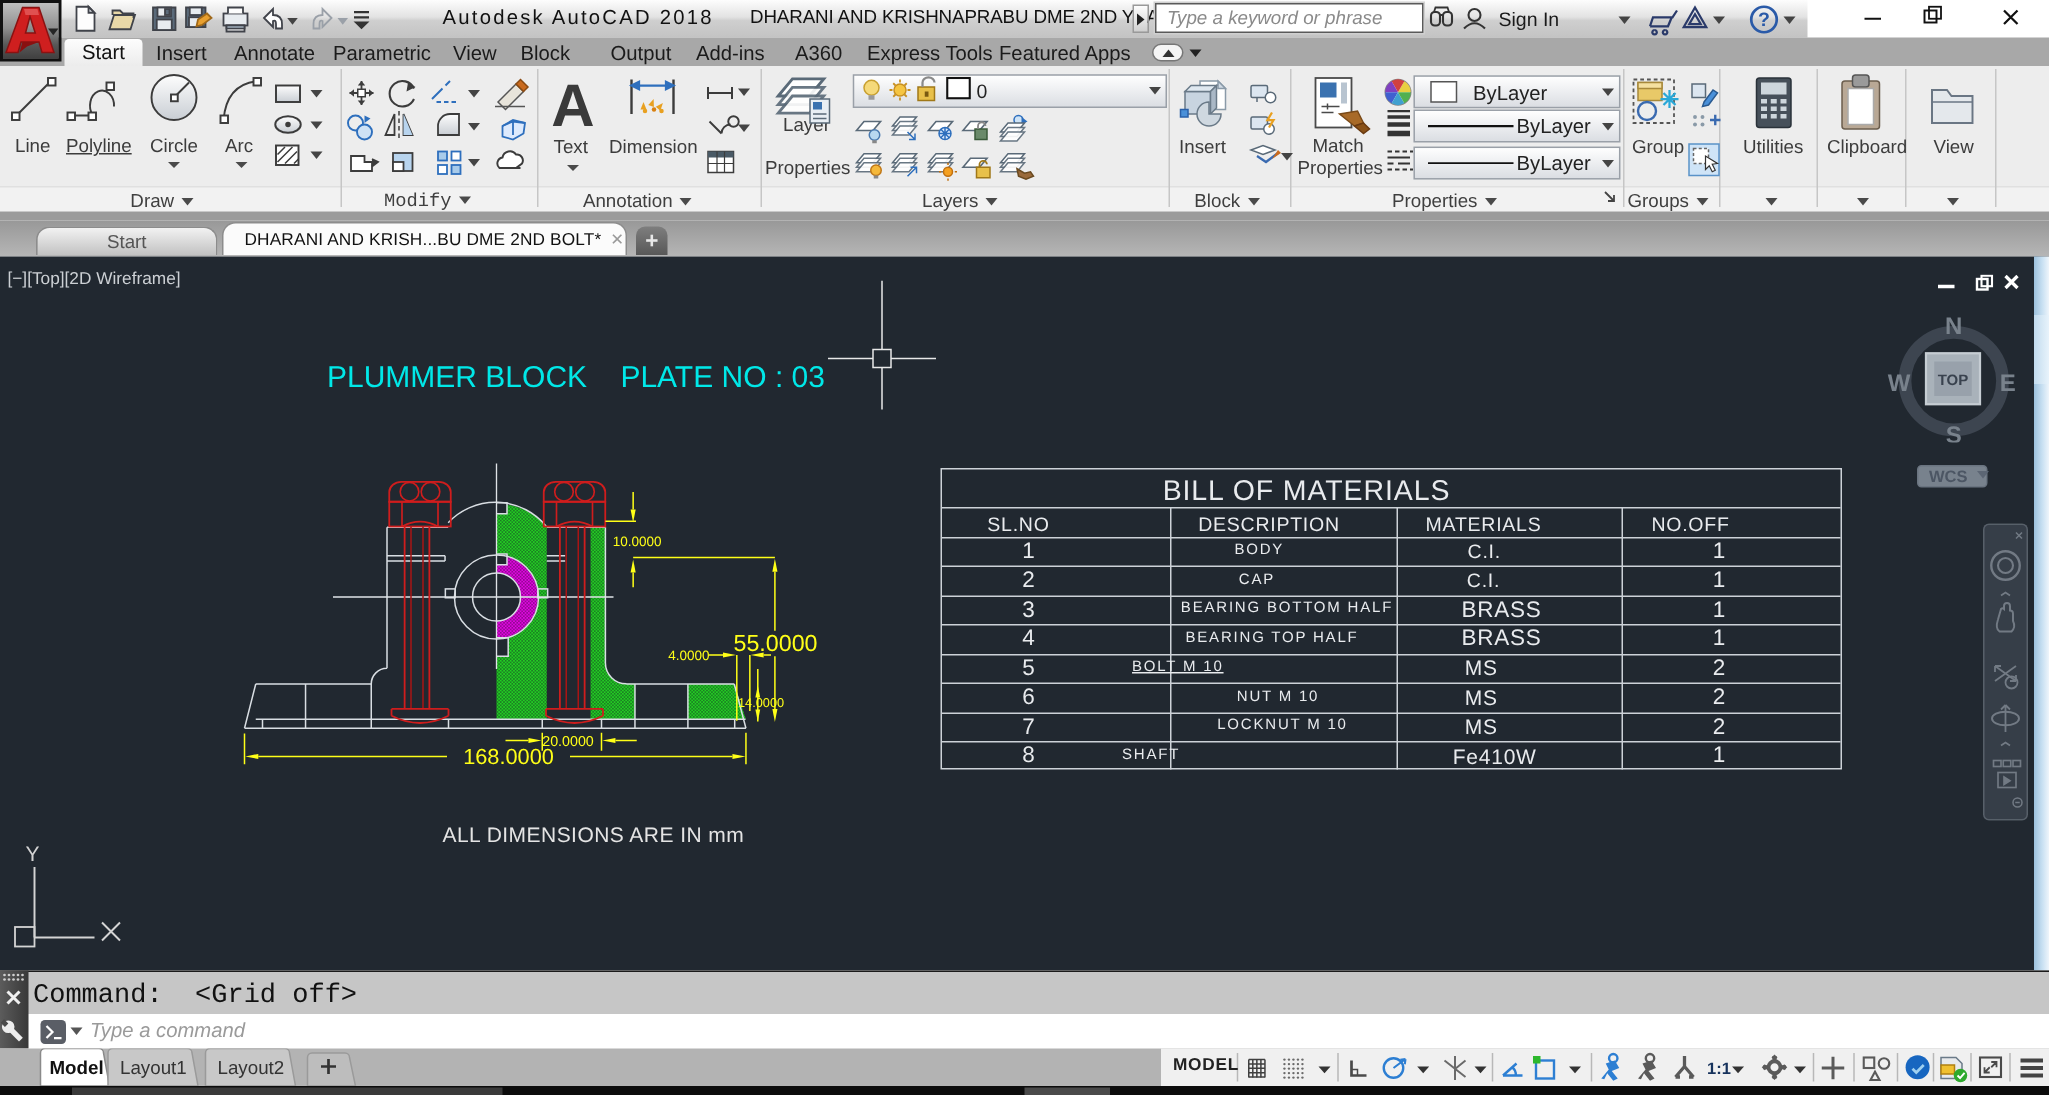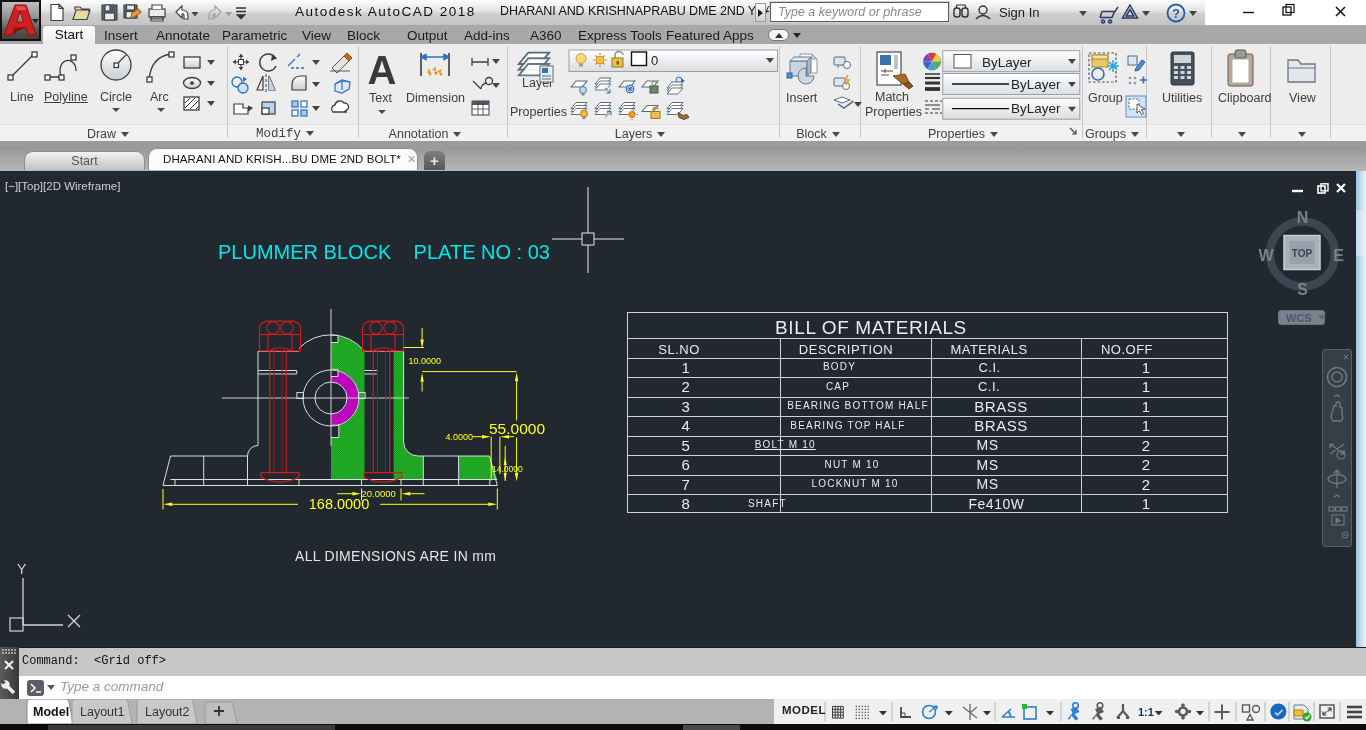--- a/index.html
+++ b/index.html
@@ -33,21 +33,21 @@
 #canvas{left:0;top:171px;width:1366px;height:476px;background:#212830;}
 #vplabel{left:5px;top:9px;color:#ccd0d4;font-size:11.5px;}
 #plummer{left:218px;top:70px;color:#00e8e8;font-size:20px;white-space:pre;}
 #alldim{left:295px;top:377px;color:#e4e4e4;font-size:14px;letter-spacing:0.3px;}
 
 #bom{left:627px;top:141px;width:601px;height:201px;border:1px solid #cdd2d8;color:#e8eaec;}
 
 #cmd1{left:0;top:647px;width:1366px;height:29px;background:#c6c6c6;border-top:1px solid #1a1a1a;}
 #cmd2{left:0;top:676px;width:1366px;height:23px;background:#ffffff;}
 #cmdstrip{left:0;top:647px;width:19px;height:52px;background:linear-gradient(90deg,#5c5c5c,#383838);}
-#cmdtext{left:22px;top:654px;font-family:"Liberation Mono",monospace;font-size:12px;color:#111;white-space:pre;}
+#cmdtext{left:22px;top:654px;font-family:"Liberation Mono",monospace;font-size:18px;color:#111;white-space:pre;}
 #typecmd{left:60px;top:679px;font-style:italic;color:#9a9a9a;font-size:13.5px;}
 
 #bottomrow{left:0;top:699px;width:1366px;height:25px;background:#b3b3b3;}
 #statusbar{left:774px;top:699px;width:592px;height:25px;background:#f0f0f0;}
 #taskstrip{left:0;top:724px;width:1366px;height:6px;background:#0c0c0c;}
 #modeltext{left:782px;top:704px;font-size:11.5px;color:#222;font-weight:700;letter-spacing:0.5px;}
 </style>
 </head>
 <body>
 <div class="abs" id="titlebar"></div>

